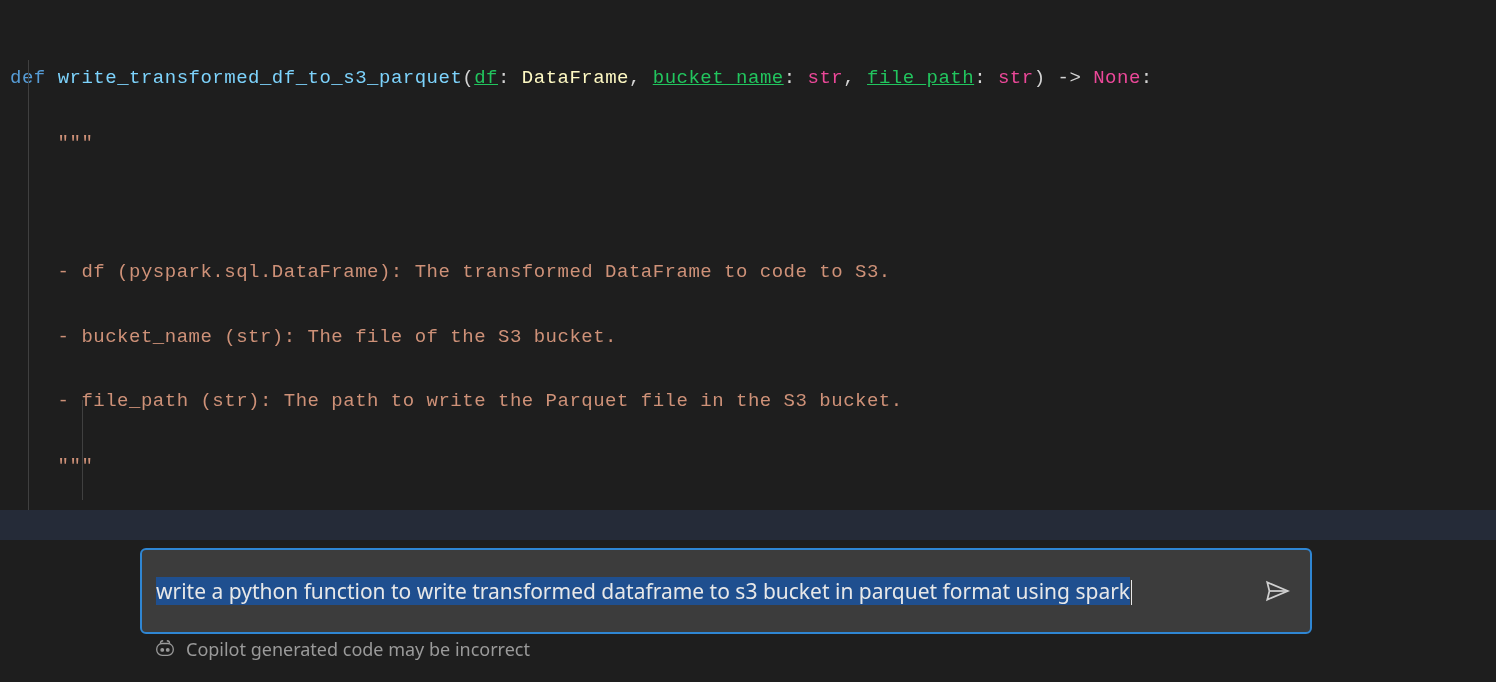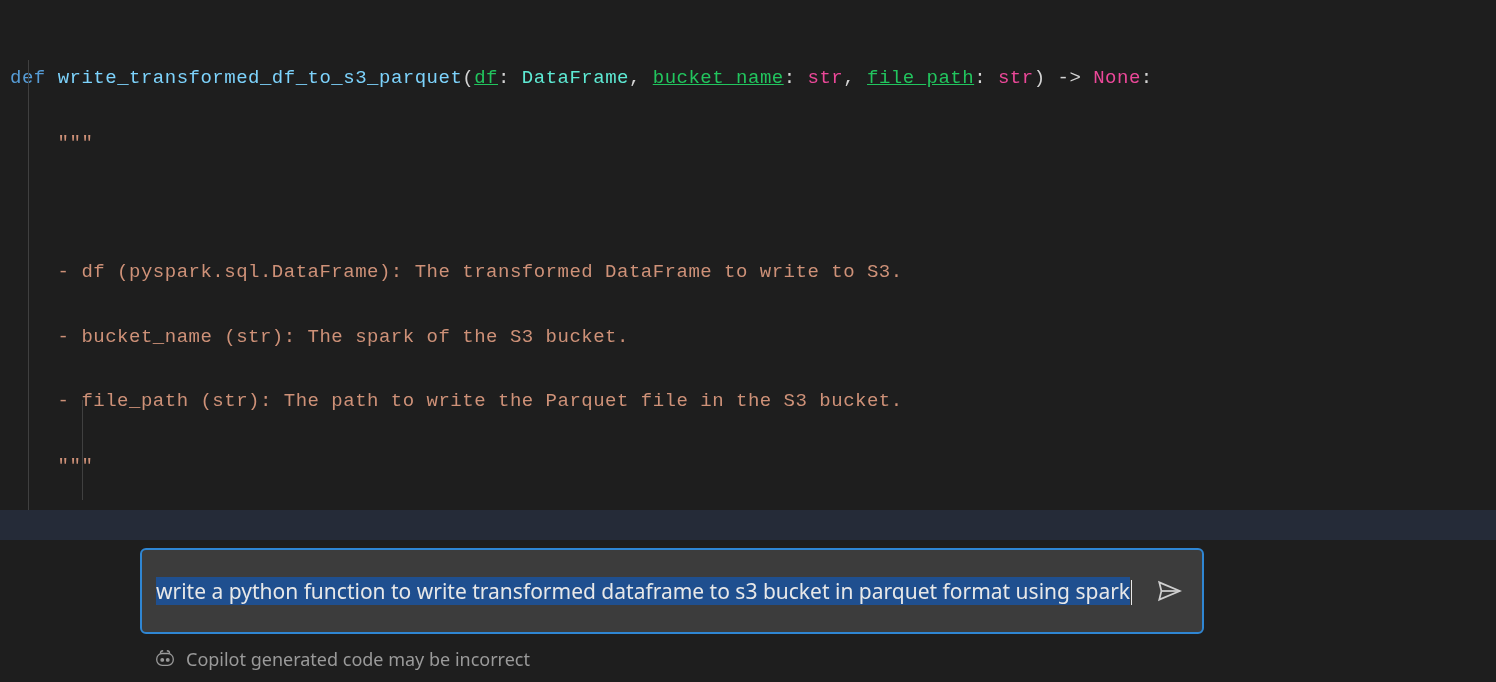--- a/index.html
+++ b/index.html
@@ -16,21 +16,21 @@
   }
   .editor {
     padding:30px 10px;
     white-space:pre;
     letter-spacing:0.5px;
   }
   .line { display:block; }
   .tok-kw { color:#569cd6;margin-top:32px; }
   .tok-fn { color:#7dd3fc; }
   .tok-param { color:#22c55e;text-decoration:underline; }
-  .tok-type { color:#5eead4; }
+  .tok-type { color:#fef9c3; }
   .tok-type-builtin { color:#ec4899; }
   .tok-punct { color:#d4d4d4; }
   .tok-op { color:#d4d4d4; }
   .tok-none { color:#ec4899; }
   .tok-docstr { color:#ce9178; }
   .tok-docquote { color:#ce9178; }
   .tok-comment { color:#6a9955; }
 
   
   .strip {
@@ -38,21 +38,21 @@
     left:0; right:0;
     top:510px;
     height:30px;
     background:#252b38;
   }
 
   .input-panel {
     position:absolute;
     left:140px;
     top:548px;
-    width:1064px;
+    width:1172px;
   }
   .input-box {
     border:2px solid #2f86d3;
     border-radius:6px;
     background:#3c3c3c;
     display:flex;
     align-items:center;
     padding:10px 14px;
     min-height:86px;
   }
@@ -82,21 +82,21 @@
   .send-btn {
     background:transparent;
     border:none;
     padding:6px;
     margin-left:12px;
     cursor:pointer;
   }
   .send-btn svg { display:block; }
 
   .foot {
-    margin-top:10px;
+    margin-top:0;
     display:flex;
     align-items:center;
     gap:10px;
     color:#9a9a9a;
     font-family:system-ui,-apple-system,'Segoe UI',Roboto,Arial,sans-serif;
     font-size:18px;
     padding-left:14px;
   }
   .copilot-icon svg { display:block; }
 
@@ -118,22 +118,22 @@
 </head>
 <body>
 
 <div class="gutter-line"></div>
 <div class="gutter-line2"></div>
 
 <div class="editor">
 <span class="line"><span class="tok-kw">def</span> <span class="tok-fn">write_transformed_df_to_s3_parquet</span><span class="tok-punct">(</span><span class="tok-param">df</span><span class="tok-punct">: </span><span class="tok-type">DataFrame</span><span class="tok-punct">, </span><span class="tok-param">bucket_name</span><span class="tok-punct">: </span><span class="tok-type-builtin">str</span><span class="tok-punct">, </span><span class="tok-param">file_path</span><span class="tok-punct">: </span><span class="tok-type-builtin">str</span><span class="tok-punct">) </span><span class="tok-op">-&gt;</span> <span class="tok-none">None</span><span class="tok-punct">:</span></span>
 <span class="line">    <span class="tok-docquote">"""</span></span>
 <span class="line">    </span>
-<span class="line">    <span class="tok-docstr">- df (pyspark.sql.DataFrame): The transformed DataFrame to write to S3.</span></span>
-<span class="line">    <span class="tok-docstr">- bucket_name (str): The spark of the S3 bucket.</span></span>
+<span class="line">    <span class="tok-docstr">- df (pyspark.sql.DataFrame): The transformed DataFrame to code to S3.</span></span>
+<span class="line">    <span class="tok-docstr">- bucket_name (str): The file of the S3 bucket.</span></span>
 <span class="line">    <span class="tok-docstr">- file_path (str): The path to write the Parquet file in the S3 bucket.</span></span>
 <span class="line">    <span class="tok-docquote">"""</span></span>
 <span class="line">    <span class="tok-comment"># Write the DataFrame to S3 in Parquet format</span></span>
 
 
 
 </div>
 
 <div class="strip"></div>
 

